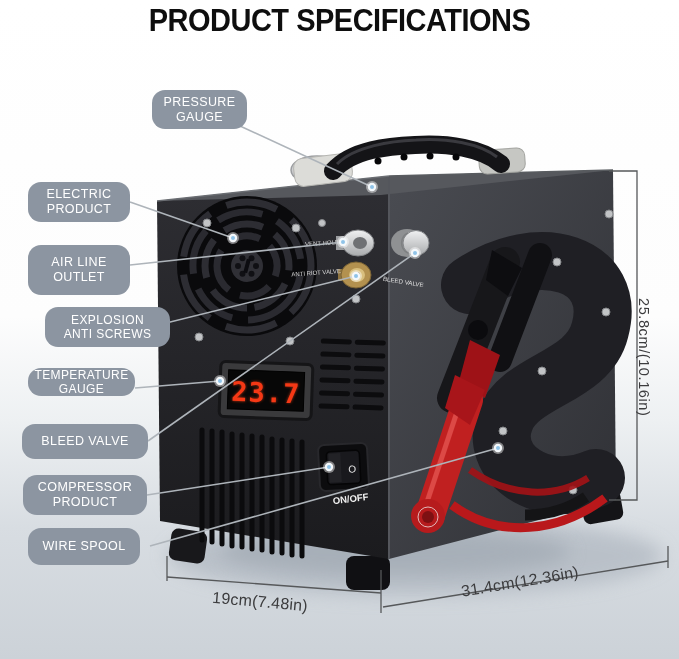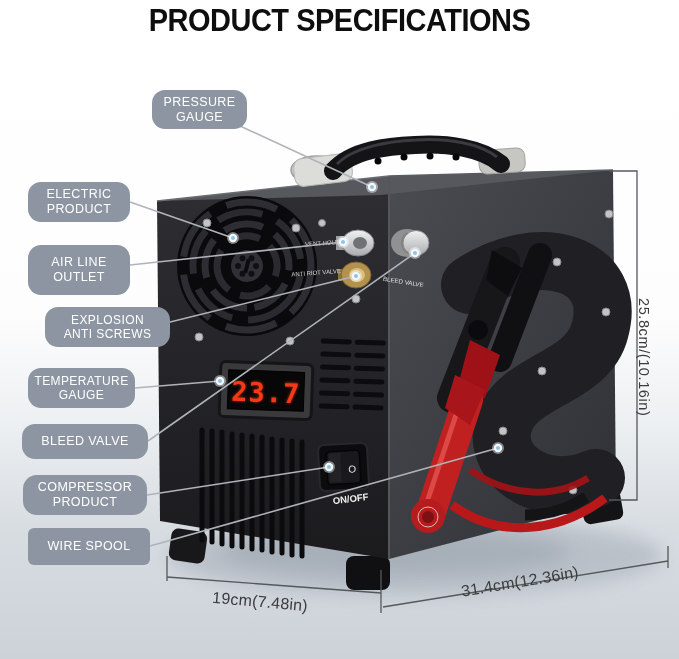--- a/index.html
+++ b/index.html
@@ -15,24 +15,24 @@
   }
   .pill{
     position:absolute;background:#8C95A1;border-radius:13px;color:#ffffff;
     display:flex;flex-direction:column;align-items:center;justify-content:center;
     font-size:12.5px;letter-spacing:.4px;line-height:1.18;text-align:right;
   }
   #p-pressure{left:152px;top:90px;width:95px;height:39px;}
   #p-electric{left:28px;top:182px;width:102px;height:40px;}
   #p-airline{left:28px;top:245px;width:102px;height:50px;}
   #p-explosion{left:25px;top:307px;width:125px;height:40px;font-size:12px;margin-left:20px;}
-  #p-temperature{left:28px;top:368px;width:107px;height:40px;font-size:12px;}
+  #p-temperature{left:28px;top:368px;width:107px;height:28px;font-size:12px;}
   #p-bleed{left:22px;top:424px;width:126px;height:35px;}
   #p-compressor{left:23px;top:475px;width:124px;height:40px;border-radius:14px;}
-  #p-wire{left:28px;top:528px;width:122px;height:37px;border-radius:6px;}
+  #p-wire{left:28px;top:528px;width:112px;height:37px;}
   .dim{
     position:absolute;color:#3c3c3e;font-size:16px;letter-spacing:.2px;white-space:nowrap;
   }
   #dim-height{
     left:636px;top:298px;writing-mode:vertical-rl;font-size:14.5px;letter-spacing:.6px;
   }
   #dim-depth{left:195px;top:593px;width:130px;text-align:center;transform:rotate(5deg);}
   #dim-width{left:440px;top:573px;width:160px;text-align:center;transform:rotate(-9.5deg);}
 </style>
 </head>

